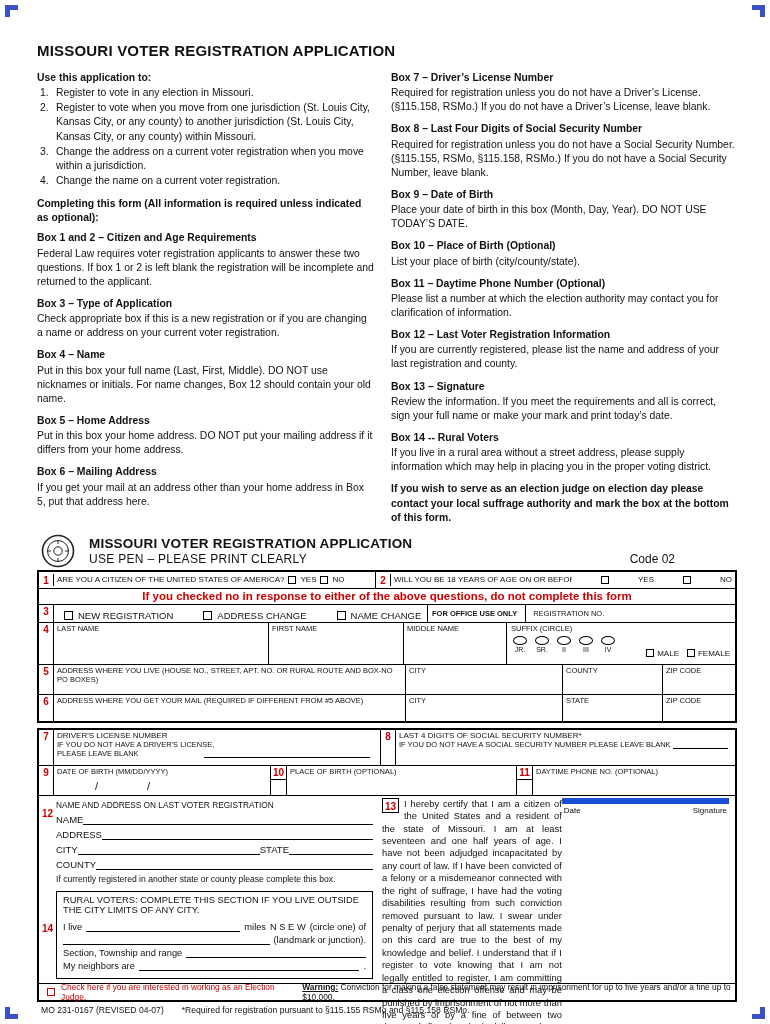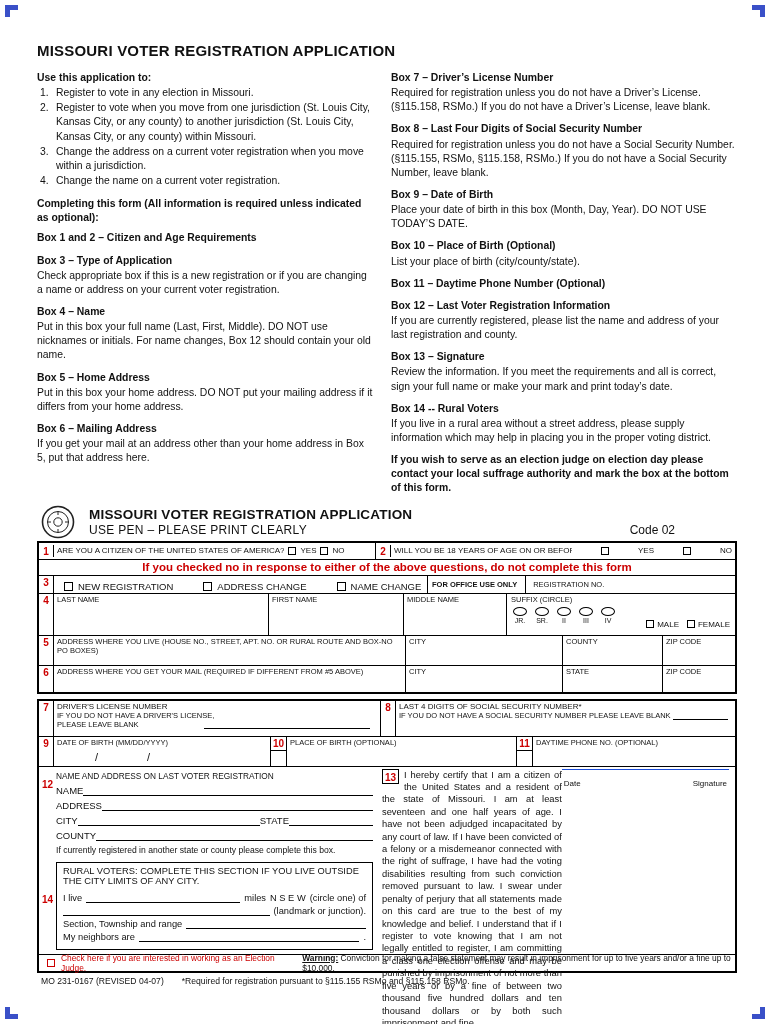--- a/index.html
+++ b/index.html
@@ -117,21 +117,21 @@
   .box14 .bnum { padding-top:32px; }
   .b14c { flex:1; border:1px solid #000; padding:3px 6px 2px; font-size:9.3px; }
   .b14title { margin-bottom:7px; }
   .rline { display:flex; align-items:flex-end; gap:4px; margin-top:3px; white-space:nowrap; }
   .rline .wline.grow { flex:1; }
 
   .blk-right { flex:1; padding:2px 6px 2px 4px; display:flex; flex-direction:row; }
   .certwrap { flex:1; font-size:9.35px; line-height:1.33; text-align:justify; }
   .num13 { float:left; border:1px solid #000; color:#cc0000; font-weight:bold; font-size:10px;
            width:17px; height:15px; text-align:center; line-height:15px; margin:0 5px 1px 0; }
-  .sig { border-top:1px solid #1d4ed8; display:flex; font-size:8px; padding:9px 2px 3px; }
+  .sig { border-top:6px solid #1d4ed8; display:flex; font-size:8px; padding:2px 2px 3px; }
   .siglab2 { margin-left:112px; }
 
   .r-judge { height:16px; align-items:center; gap:6px; padding-left:8px; font-size:8.4px; display:flex; }
   .jcb { width:8px; height:8px; border:1px solid #cc0000; flex:none; }
   .jtext { color:#cc0000; }
   .warn { margin-left:10px; }
   .warnb { font-weight:bold;text-decoration:underline; }
 
   .ffooter { display:flex; gap:18px; font-size:8.6px; margin-top:3px; padding-left:4px; }
 </style>
@@ -165,20 +165,21 @@
       </div>
       <div class="use-item">
         <span class="use-num">4.</span>
         <span class="use-text">Change the name on a current voter registration.</span>
       </div>
 
       <div class="completing">Completing this form (All information is required unless indicated as optional):</div>
 
       <div class="isec">
         <div class="ihead">Box 1 and 2 – Citizen and Age Requirements</div>
+        <div class="ibody">Federal Law requires voter registration applicants to answer these two questions.  If box 1 or 2 is left blank the registration will be incomplete and returned to the applicant.</div>
       </div>
       <div class="isec">
         <div class="ihead">Box 3 – Type of Application</div>
         <div class="ibody">Check appropriate box if this is a new registration or if you are changing a name or address on your current voter registration.</div>
       </div>
       <div class="isec">
         <div class="ihead">Box 4 – Name</div>
         <div class="ibody">Put in this box your full name (Last, First, Middle). DO NOT use nicknames or initials. For name changes, Box 12 should contain your old name.</div>
       </div>
       <div class="isec">
@@ -203,20 +204,21 @@
       <div class="isec">
         <div class="ihead">Box 9 – Date of Birth</div>
         <div class="ibody">Place your date of birth in this box (Month, Day, Year).  DO NOT USE TODAY’S DATE.</div>
       </div>
       <div class="isec">
         <div class="ihead">Box 10 – Place of Birth (Optional)</div>
         <div class="ibody">List your place of birth (city/county/state).</div>
       </div>
       <div class="isec">
         <div class="ihead">Box 11 – Daytime Phone Number (Optional)</div>
+        <div class="ibody">Please list a number at which the election authority may contact you for clarification of information.</div>
       </div>
       <div class="isec">
         <div class="ihead">Box 12 – Last Voter Registration Information</div>
         <div class="ibody">If you are currently registered, please list the name and address of your last registration and county.</div>
       </div>
       <div class="isec">
         <div class="ihead">Box 13 – Signature</div>
         <div class="ibody">Review the information. If you meet the requirements and all is correct, sign your full name or make your mark and print today’s date.</div>
       </div>
       <div class="isec">

